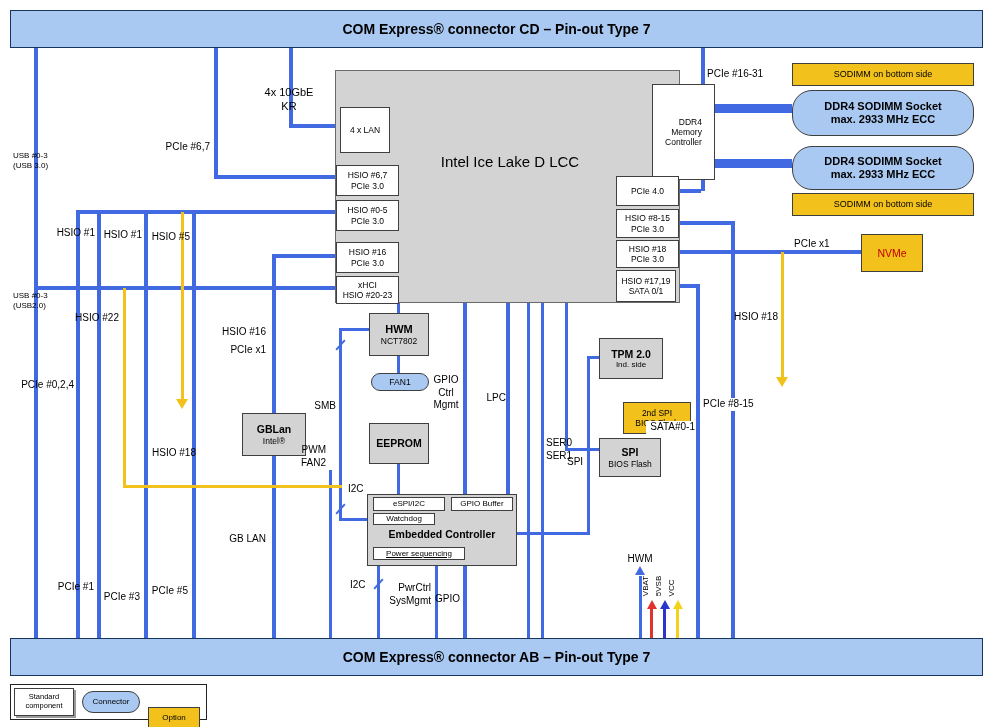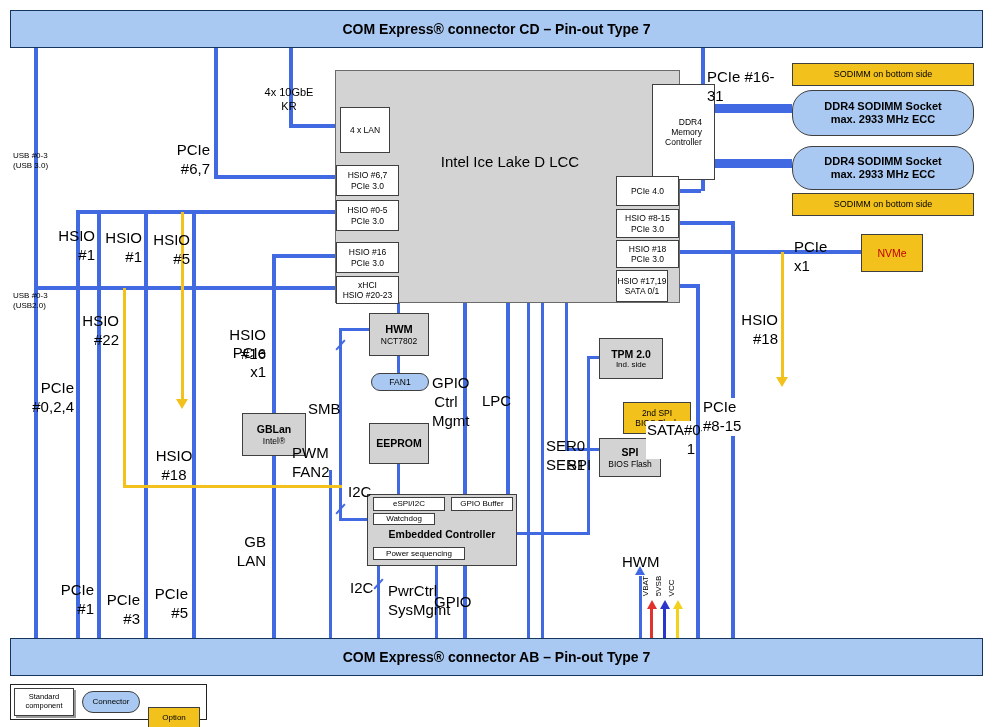--- a/index.html
+++ b/index.html
@@ -9,21 +9,21 @@
   .wire.opt{background:var(--wire-yellow,#f2c11c);}
   .banner{position:absolute;left:10px;width:971px;height:36px;background:var(--connector-blue,#a9c9f2);
           border:1px solid #17365d;display:flex;align-items:center;justify-content:center;
           font-weight:bold;font-size:14px;}
   .box{position:absolute;border:1px solid #3f3f3f;display:flex;flex-direction:column;align-items:center;
        justify-content:center;text-align:center;white-space:pre-line;line-height:1.18;box-sizing:border-box;}
   .gray{background:#d3d3d3;}
   .white{background:#fff;}
   .blue{background:var(--connector-blue,#a9c9f2);border-radius:20px;}
   .yellow{background:var(--option-yellow,#f2c11c);}
-  .lbl{position:absolute;font-size:15px;line-height:1.25;white-space:pre-line;}
+  .lbl{position:absolute;font-size:10px;line-height:1.25;white-space:pre-line;}
   .r{text-align:right;} .c{text-align:center;}
   .s8{font-size:8px;} .s85{font-size:8.5px;} .s95{font-size:15px;} .s11{font-size:11px;}
   .bgw{background:#fff;padding:0 1px;}
   .tick{position:absolute;width:13px;height:2px;background:var(--wire-blue,#4169e1);transform:rotate(-48deg);}
   .ah{position:absolute;width:0;height:0;}
   .dn-y{border-left:6px solid transparent;border-right:6px solid transparent;border-top:10px solid var(--wire-yellow,#f2c11c);}
   .up-b{border-left:5px solid transparent;border-right:5px solid transparent;border-bottom:9px solid var(--wire-blue,#4169e1);}
   .up-r{border-left:5px solid transparent;border-right:5px solid transparent;border-bottom:9px solid var(--vbat-red,#e0332e);}
   .up-db{border-left:5px solid transparent;border-right:5px solid transparent;border-bottom:9px solid var(--v5sb-blue,#2a35cc);}
   .up-y{border-left:5px solid transparent;border-right:5px solid transparent;border-bottom:9px solid var(--vcc-yellow,#f2d21c);}
@@ -113,21 +113,21 @@
   <div class="box white s85" style="left:336px;top:276px;width:63px;height:28px;">xHCI
 HSIO #20-23</div>
   <div class="box white s85" style="left:652px;top:84px;width:63px;height:96px;text-align:right;">DDR4
 Memory
 Controller</div>
   <div class="box white s85" style="left:616px;top:176px;width:63px;height:30px;">PCIe 4.0</div>
   <div class="box white s85" style="left:616px;top:209px;width:63px;height:29px;">HSIO #8-15
 PCIe 3.0</div>
   <div class="box white s85" style="left:616px;top:240px;width:63px;height:28px;">HSIO #18
 PCIe 3.0</div>
-  <div class="box white s85" style="left:616px;top:270px;width:52px;height:32px;">HSIO #17,19
+  <div class="box white s85" style="left:616px;top:270px;width:60px;height:32px;">HSIO #17,19
 SATA 0/1</div>
 
   <div class="box yellow" style="left:792px;top:63px;width:182px;height:23px;font-size:9px;">SODIMM on bottom side</div>
   <div class="box blue" style="left:792px;top:90px;width:182px;height:46px;font-weight:bold;font-size:11px;">DDR4 SODIMM Socket
 max. 2933 MHz ECC</div>
   <div class="box blue" style="left:792px;top:146px;width:182px;height:44px;font-weight:bold;font-size:11px;">DDR4 SODIMM Socket
 max. 2933 MHz ECC</div>
   <div class="box yellow" style="left:792px;top:193px;width:182px;height:23px;font-size:9px;">SODIMM on bottom side</div>
   <div class="box yellow" style="left:861px;top:234px;width:62px;height:38px;font-weight:normal;font-size:10.5px;color:var(--nvme-red,#c00000);">NVMe</div>
 
@@ -150,21 +150,21 @@
   <div class="box gray" style="left:599px;top:438px;width:62px;height:39px;">
     <b style="font-size:10.5px;">SPI</b>
     <span class="s85">BIOS Flash</span>
   </div>
 
   <div class="box gray" style="left:367px;top:494px;width:150px;height:72px;"></div>
   <div class="box white s8" style="left:373px;top:497px;width:72px;height:14px;">eSPI/I2C</div>
   <div class="box white s8" style="left:451px;top:497px;width:62px;height:14px;">GPIO Buffer</div>
   <div class="box white s8" style="left:373px;top:513px;width:62px;height:12px;">Watchdog</div>
   <div class="lbl c" style="left:367px;top:528px;width:150px;font-weight:bold;font-size:10.5px;">Embedded Controller</div>
-  <div class="box white s8" style="left:373px;top:547px;width:92px;height:13px;">Power sequencing</div>
+  <div class="box white s8" style="left:373px;top:547px;width:92px;height:13px;text-decoration:underline;">Power sequencing</div>
 
   <div class="lbl c s11" style="left:256px;top:86px;width:66px;">4x 10GbE
 KR</div>
   <div class="lbl r" style="left:158px;top:141px;width:52px;">PCIe #6,7</div>
   <div class="lbl" style="left:707px;top:68px;width:72px;">PCIe #16-31</div>
   <div class="lbl s8" style="left:13px;top:151px;width:52px;">USB #0-3
 (USB 3.0)</div>
   <div class="lbl s8" style="left:13px;top:291px;width:52px;">USB #0-3
 (USB2.0)</div>
   <div class="lbl r" style="left:51px;top:227px;width:44px;">HSIO #1</div>
@@ -174,21 +174,21 @@
   <div class="lbl r" style="left:214px;top:326px;width:52px;">HSIO #16</div>
   <div class="lbl r" style="left:218px;top:344px;width:48px;">PCIe x1</div>
   <div class="lbl r" style="left:18px;top:379px;width:56px;">PCIe #0,2,4</div>
   <div class="lbl c" style="left:148px;top:447px;width:52px;">HSIO #18</div>
   <div class="lbl r" style="left:308px;top:400px;width:28px;">SMB</div>
   <div class="lbl r" style="left:292px;top:444px;width:34px;">PWM
 FAN2</div>
   <div class="lbl c" style="left:432px;top:374px;width:28px;">GPIO
 Ctrl
 Mgmt</div>
-  <div class="lbl" style="left:482px;top:392px;width:24px;">LPC</div>
+  <div class="lbl" style="left:482px;top:392px;width:24px;text-align:right;">LPC</div>
   <div class="lbl" style="left:546px;top:437px;width:34px;">SER0
 SER1</div>
   <div class="lbl" style="left:567px;top:456px;width:26px;">SPI</div>
   <div class="lbl r bgw" style="left:646px;top:421px;width:48px;">SATA#0-1</div>
   <div class="lbl bgw" style="left:702px;top:398px;width:56px;">PCIe #8-15</div>
   <div class="lbl r" style="left:728px;top:311px;width:50px;">HSIO #18</div>
   <div class="lbl" style="left:794px;top:238px;width:42px;">PCIe x1</div>
   <div class="lbl" style="left:348px;top:483px;width:22px;">I2C</div>
   <div class="lbl r" style="left:224px;top:533px;width:42px;">GB LAN</div>
   <div class="lbl" style="left:350px;top:579px;width:22px;">I2C</div>

